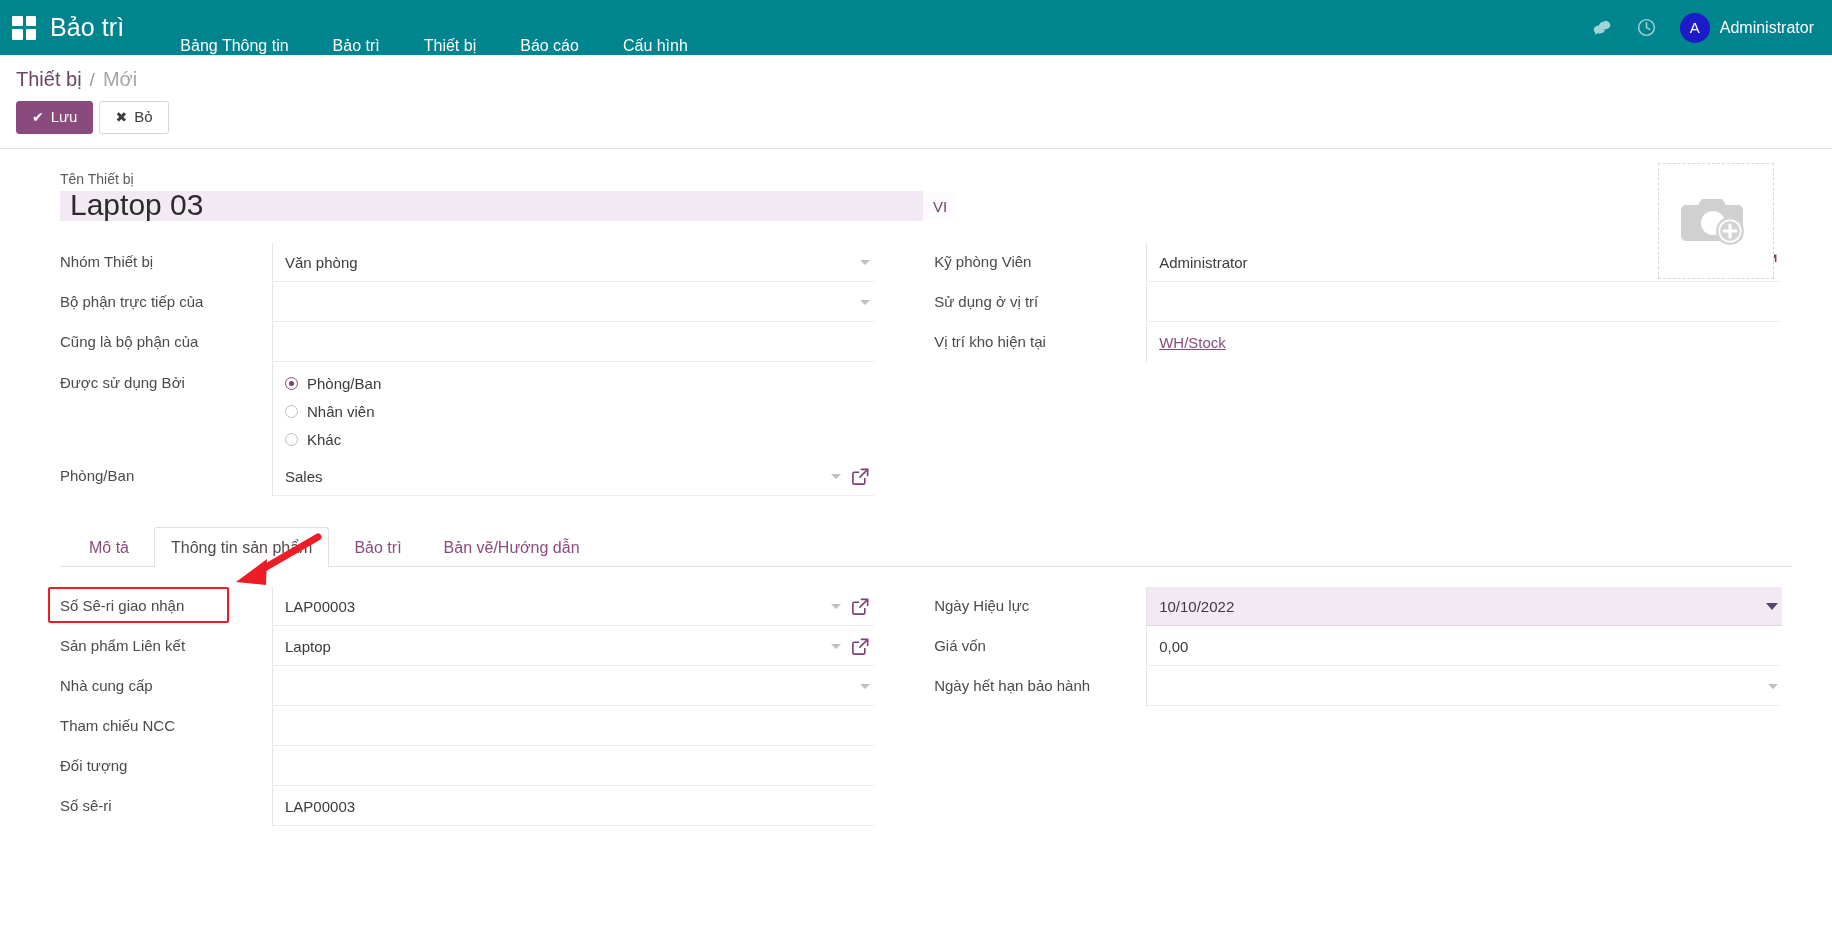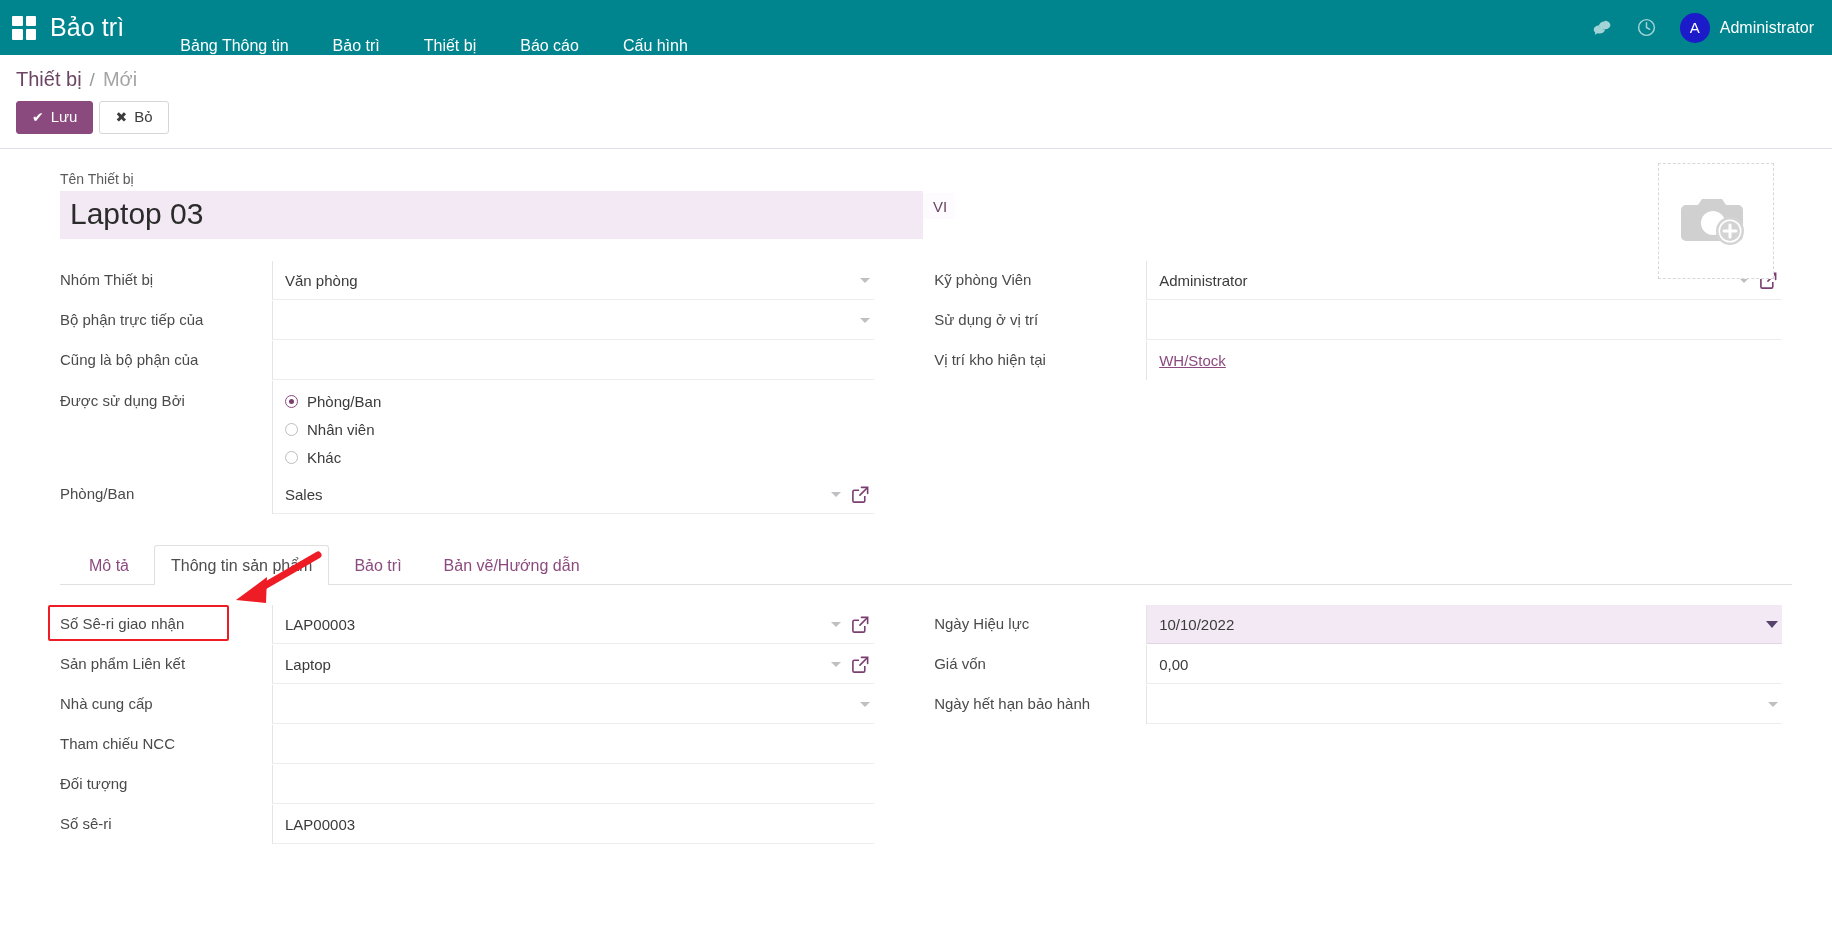--- a/index.html
+++ b/index.html
@@ -133,21 +133,21 @@
   
   .title-block { position: relative; margin-bottom: 22px; }
   .title-label {
     font-size: 14px;
     color: #5a5a5a;
     margin-bottom: 4px;
   }
   .title-input-row { display: flex; align-items: stretch; }
   .title-input {
     width: 863px;
-    height: 48px;
+    height: 30px;
     background: #f3e9f4;
     border: none;
     outline: none;
     font-size: 30px;
     color: #2b2b2b;
     padding: 2px 10px 4px 10px;
     font-family: inherit;
   }
   .lang-badge {
     font-size: 15px;

